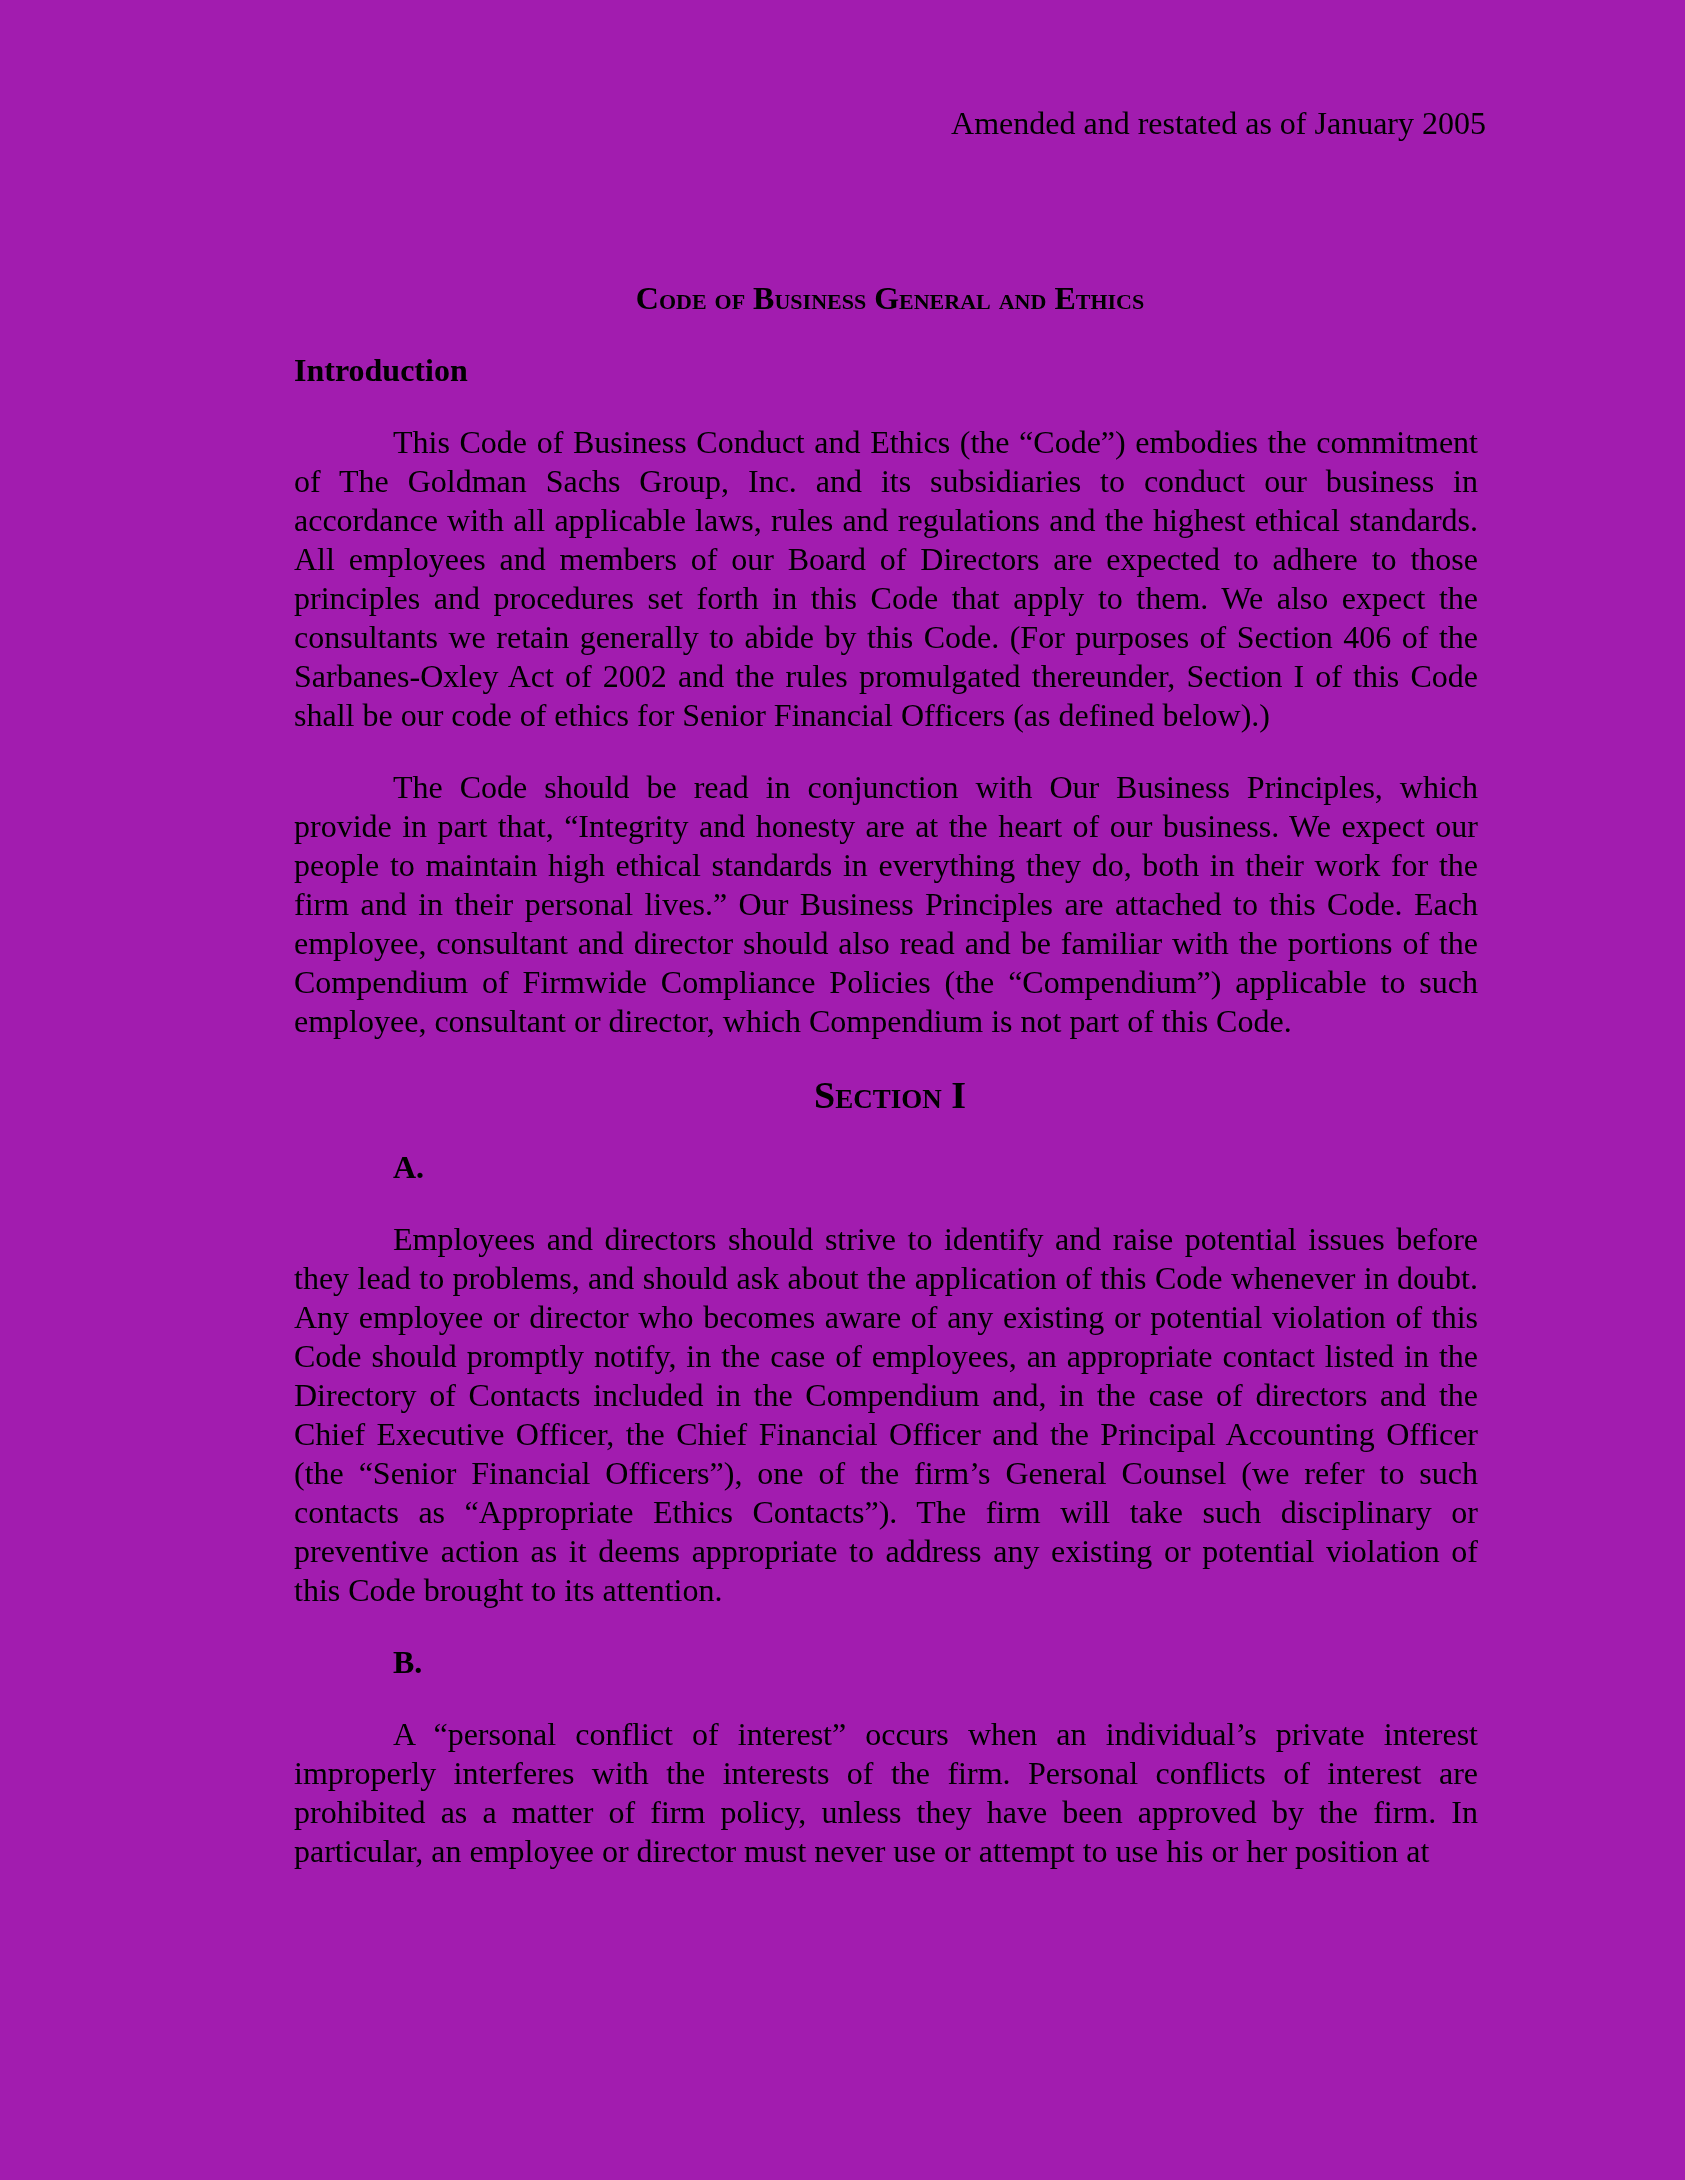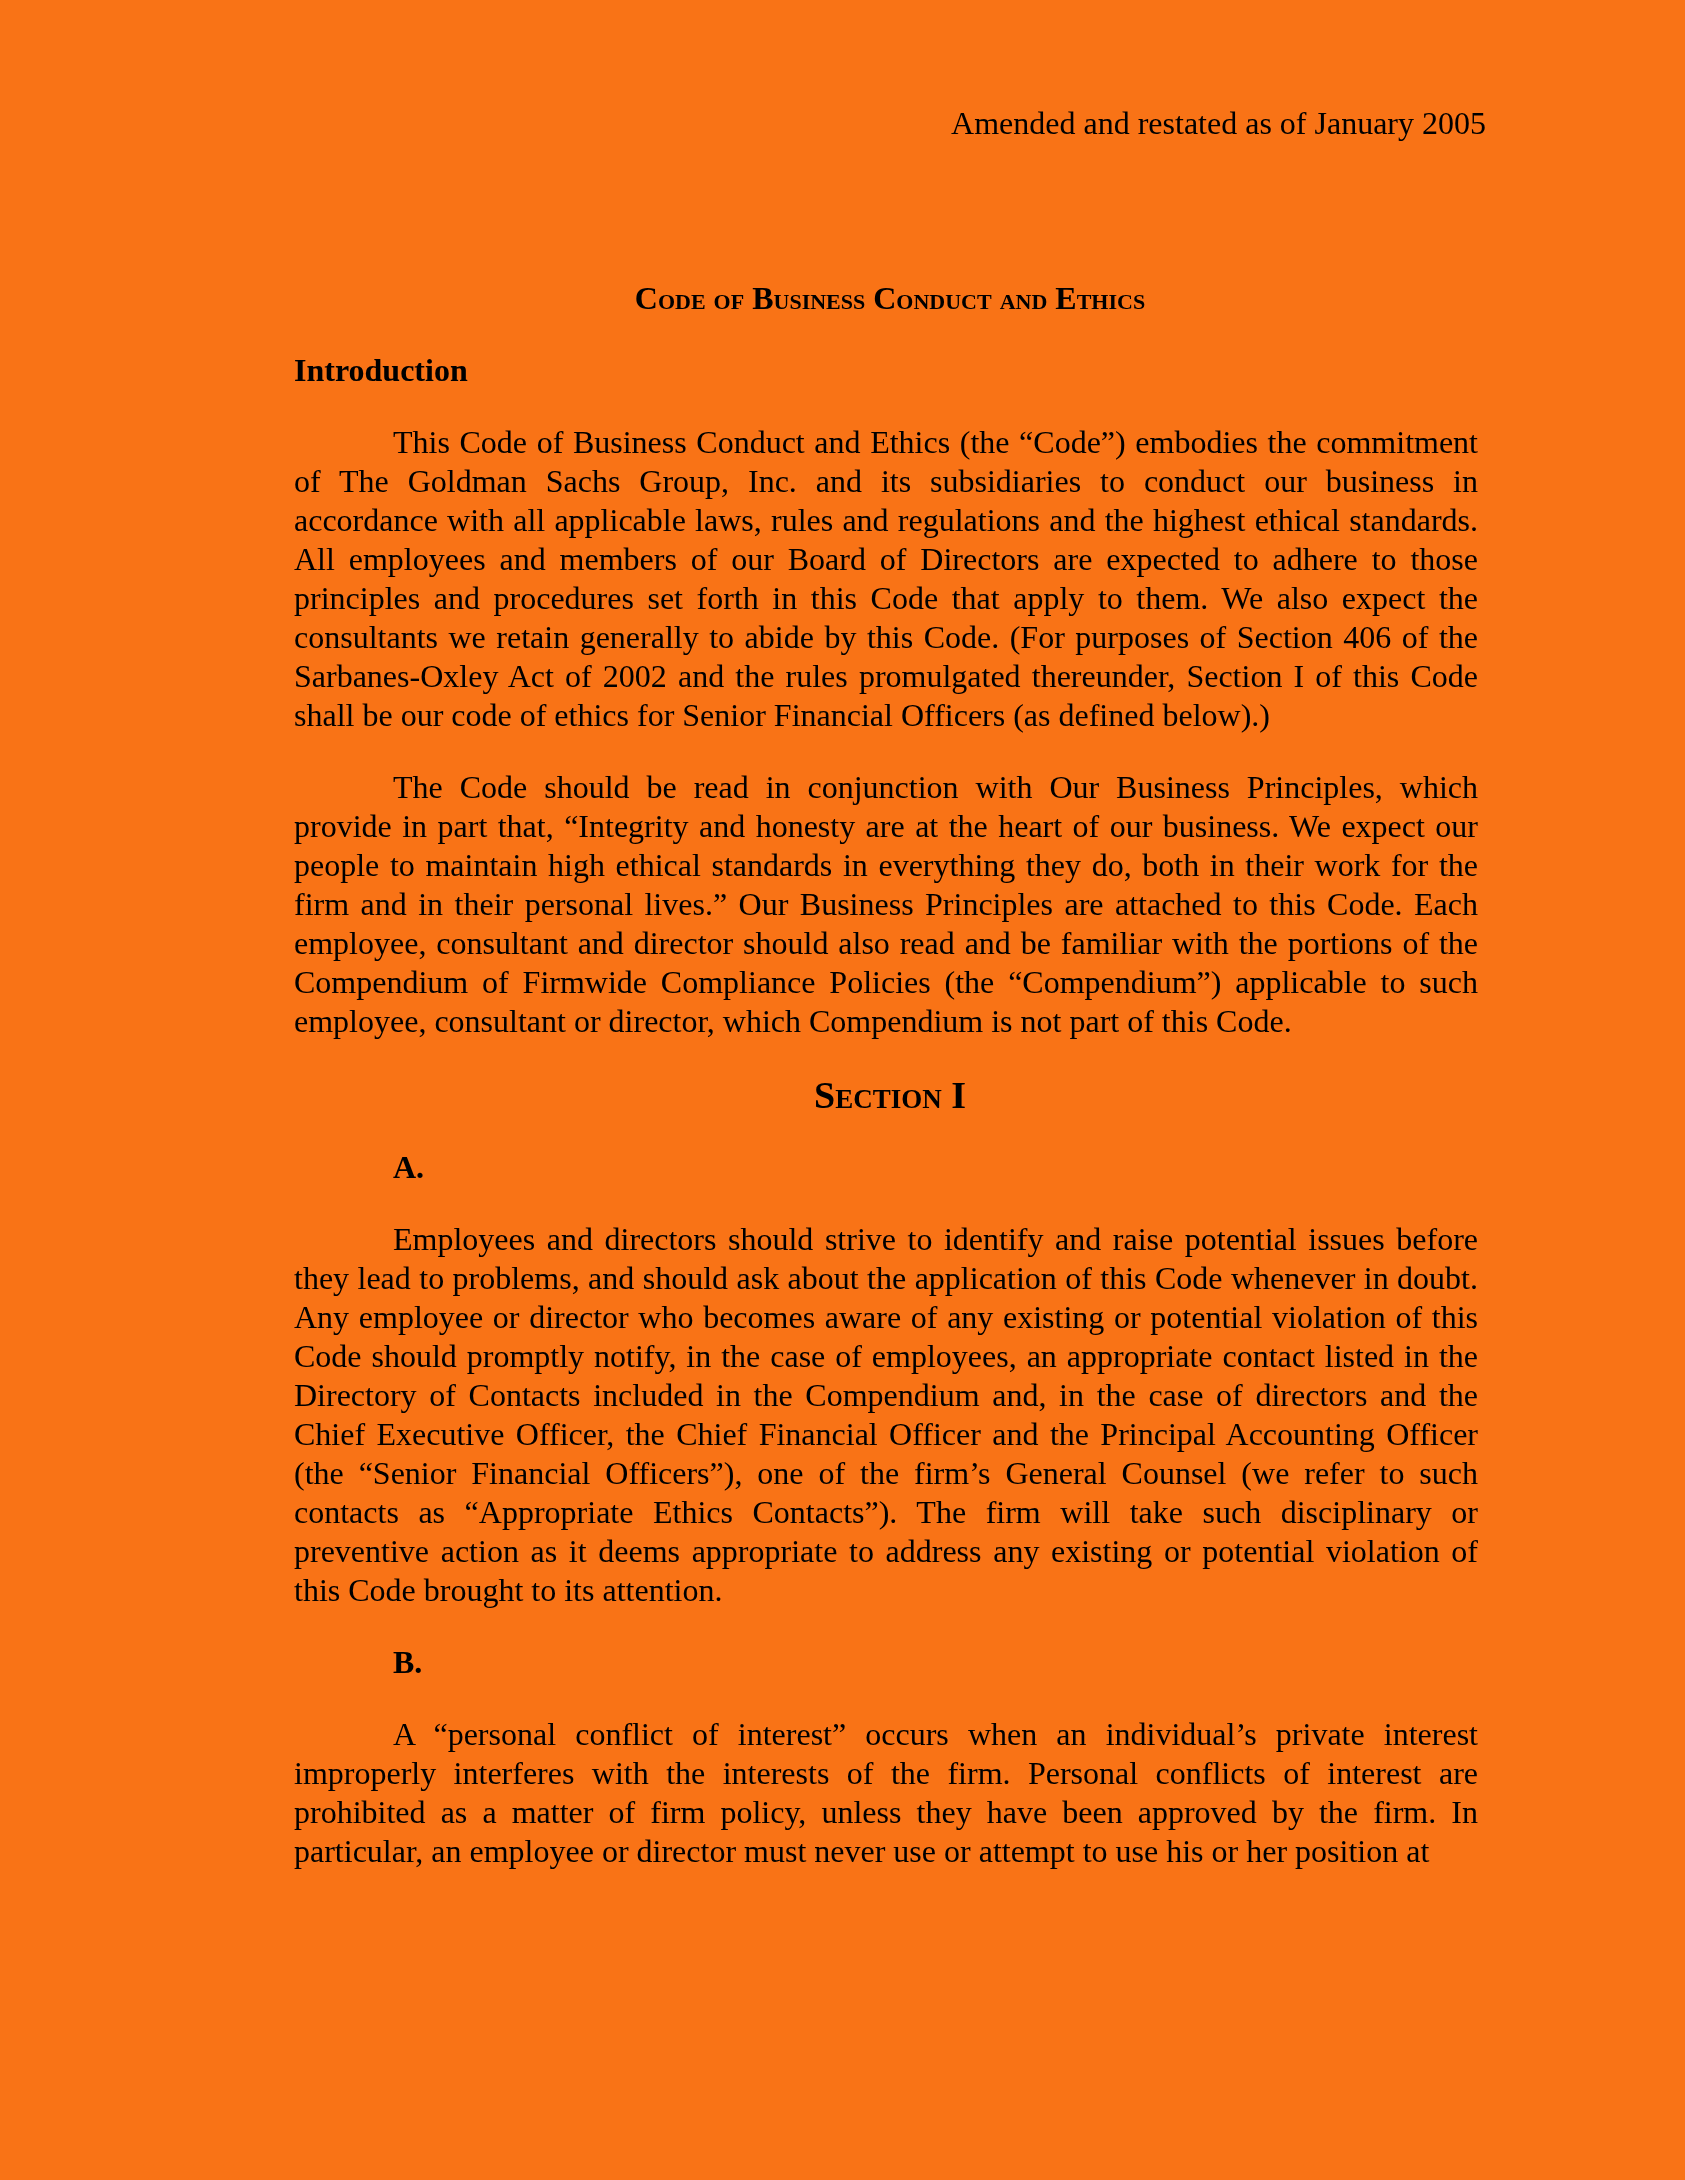--- a/index.html
+++ b/index.html
@@ -5,21 +5,21 @@
   html, body {
     margin: 0;
     padding: 0;
     background: #ffffff;
   }
   .page {
     position: relative;
     width: 1685px;
     height: 2180px;
     box-sizing: border-box;
-    background: #f97316;
+    background: #a21caf;
     color: #000000;
     font-family: "Liberation Serif", serif;
     font-size: 32px;
     line-height: 39px;
     padding: 104px 199px 0 294px;
     overflow: hidden;
   }
   .header-note {
     text-align: right;
     margin: 0;
@@ -65,21 +65,21 @@
     flex: 1 1 auto;
   }
 </style>
 </head>
 <body>
 
 <div class="page">
 
   <div class="header-note">Amended and restated as of January 2005</div>
 
-  <div class="doc-title">Code of Business Conduct and Ethics</div>
+  <div class="doc-title">Code of Business General and Ethics</div>
 
   <div class="intro-heading">Introduction</div>
 
   <p class="body-para">This Code of Business Conduct and Ethics (the “Code”) embodies the commitment of The Goldman Sachs Group, Inc. and its subsidiaries to conduct our business in accordance with all applicable laws, rules and regulations and the highest ethical standards.  All employees and members of our Board of Directors are expected to adhere to those principles and procedures set forth in this Code that apply to them.  We also expect the consultants we retain generally to abide by this Code. (For purposes of Section 406 of the Sarbanes-Oxley Act of 2002 and the rules promulgated thereunder, Section I of this Code shall be our code of ethics for Senior Financial Officers (as defined below).)</p>
 
   <p class="body-para">The Code should be read in conjunction with Our Business Principles, which provide in part that, “Integrity and honesty are at the heart of our business.  We expect our people to maintain high ethical standards in everything they do, both in their work for the firm and in their personal lives.”  Our Business Principles are attached to this Code.  Each employee, consultant and director should also read and be familiar with the portions of the Compendium of Firmwide Compliance Policies (the “Compendium”) applicable to such employee, consultant or director, which Compendium is not part of this Code.</p>
 
   <div class="center-heading">Section I</div>
 
   <div class="sub-heading">

